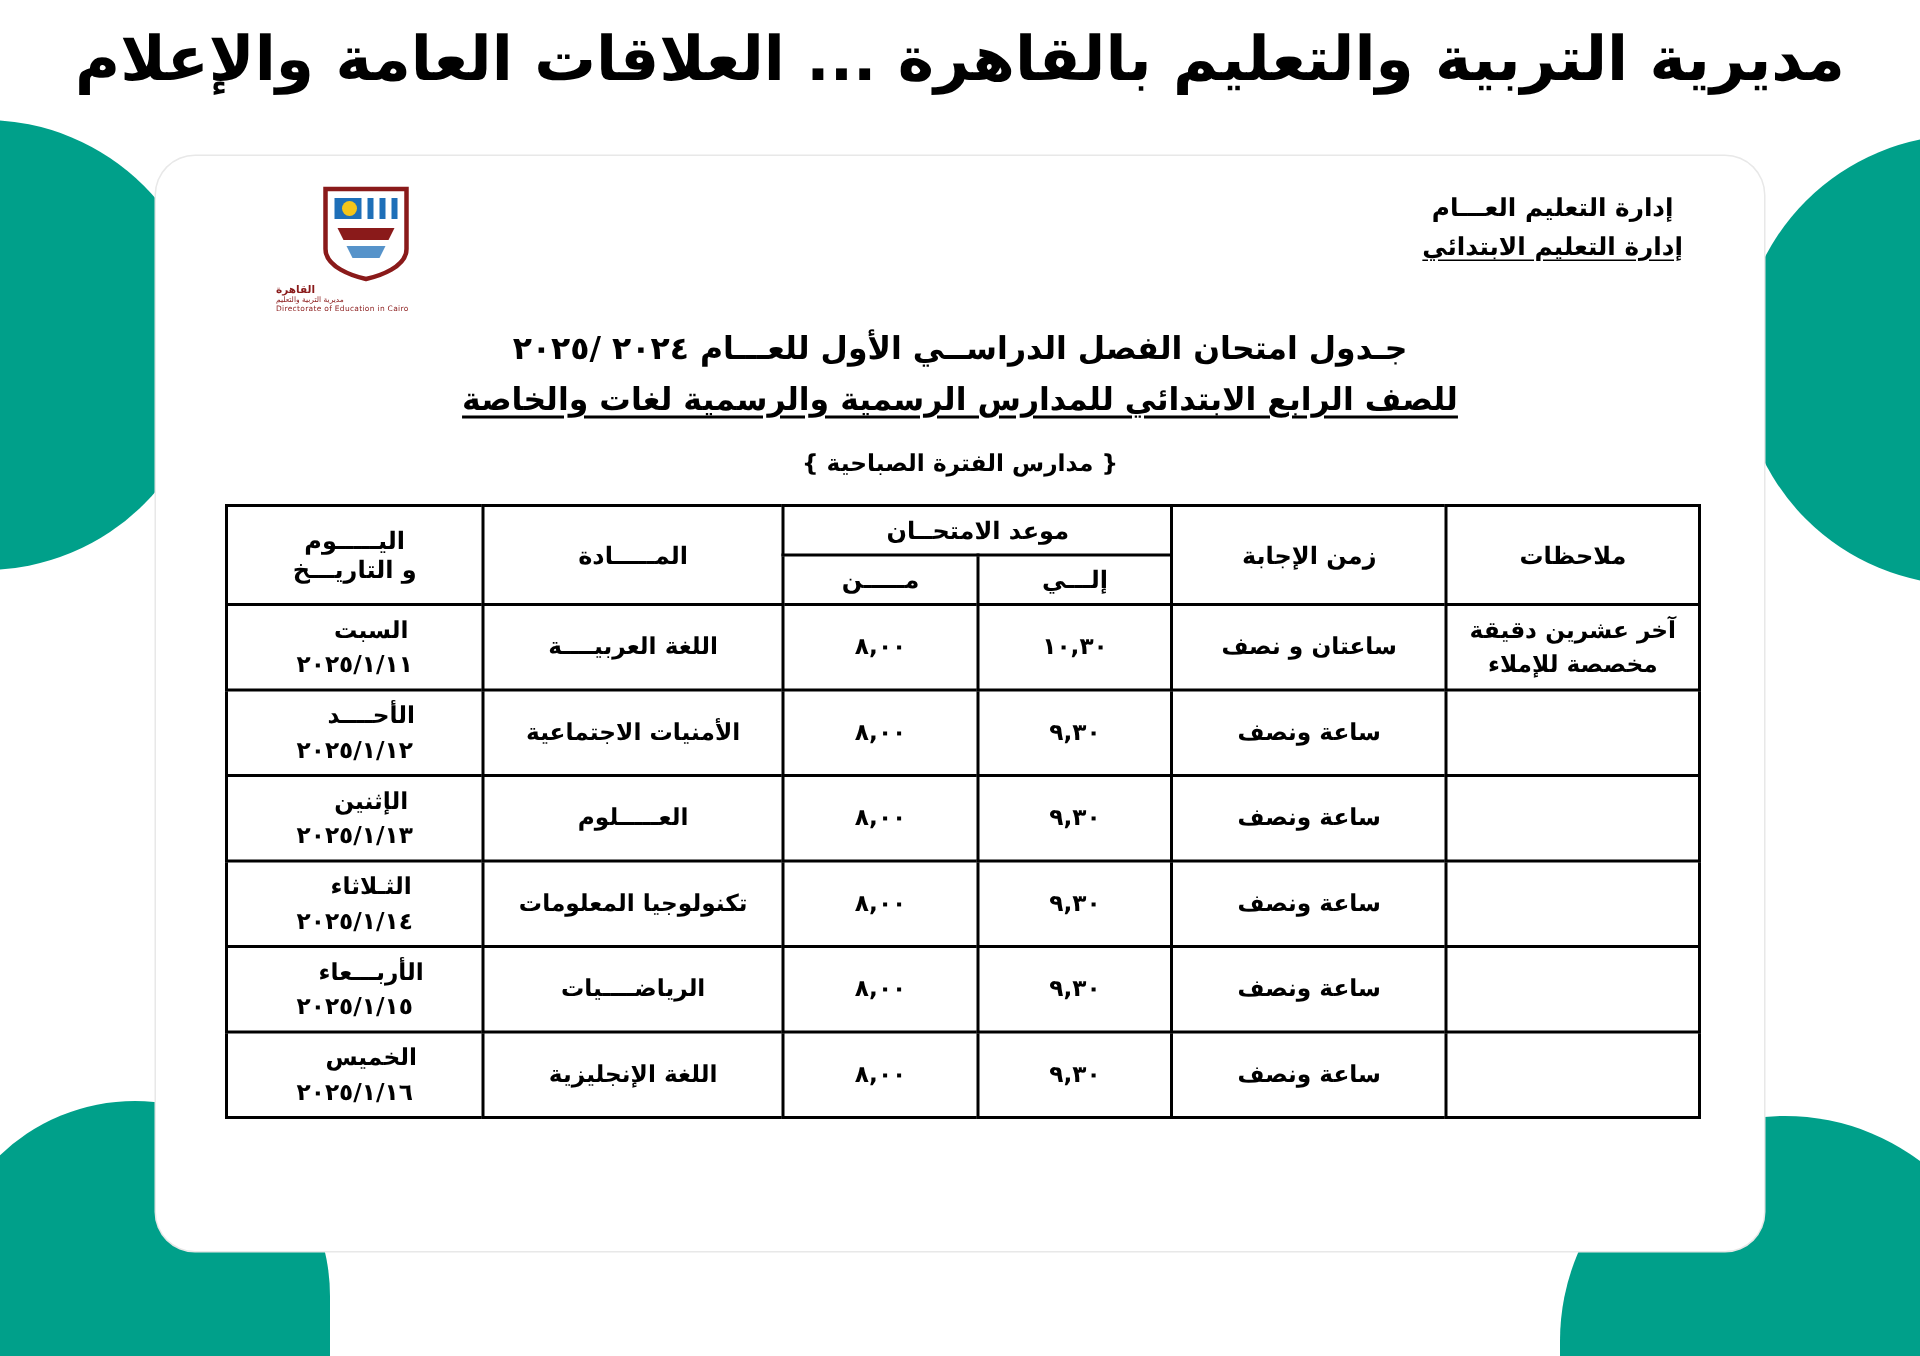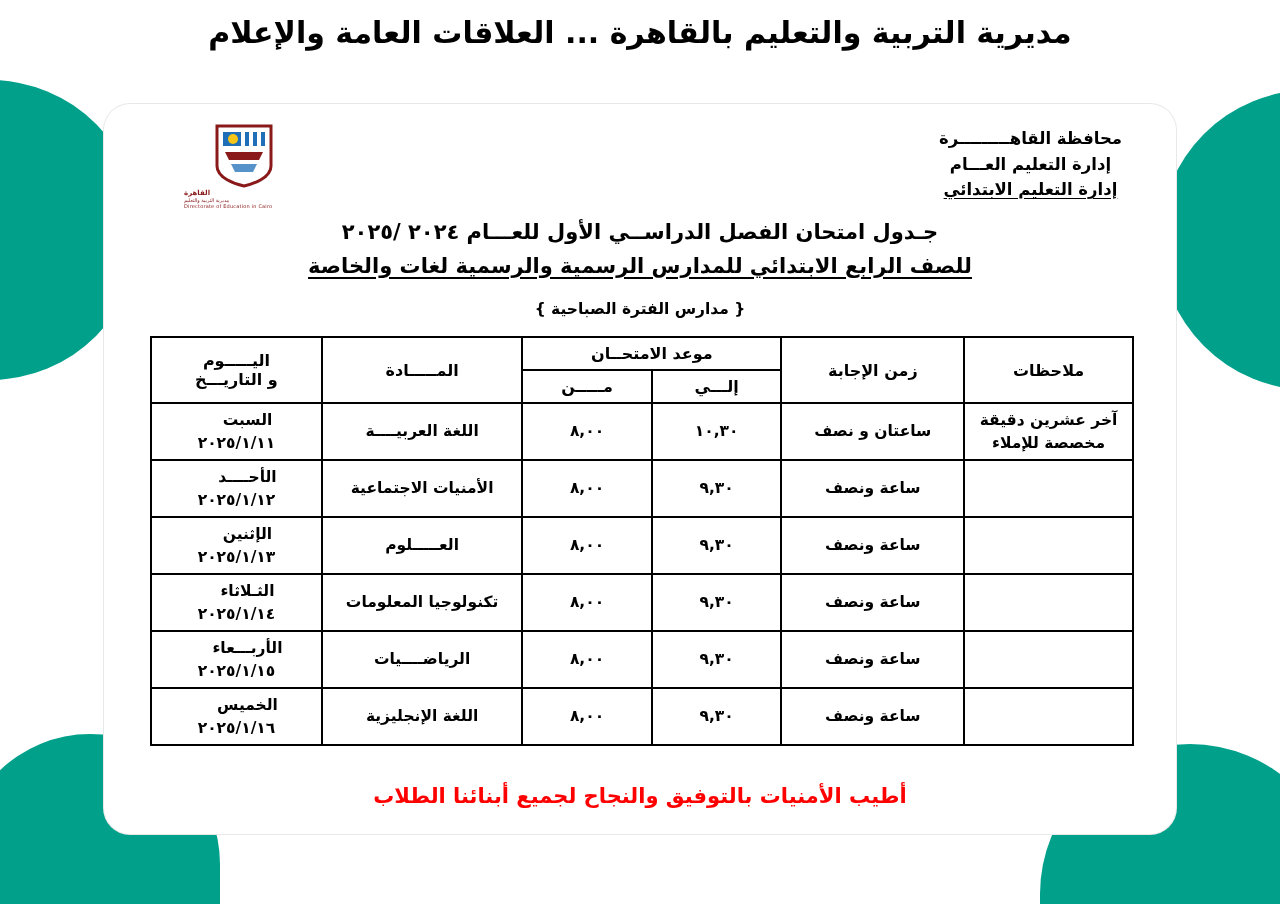--- a/index.html
+++ b/index.html
@@ -56,21 +56,21 @@
     top: 14px;
     left: 0;
     right: 0;
     text-align: center;
     z-index: 5;
   }
   .header-title {
     display: inline-block;
     font-family: "DejaVu Sans", sans-serif;
     font-weight: bold;
-    font-size: 30px;
+    font-size: 41px;
     color: #000000;
     letter-spacing: 0px;
     line-height: 1.25;
     white-space: nowrap;
   }
 
   
   .sheet {
     position: absolute;
     top: 104px;
@@ -250,21 +250,20 @@
         <path d="M12 30 H50 L46 38 H16 Z" fill="#8a1a1a"></path>
         <path d="M18 42 H44 L40 50 H22 Z" fill="#1e6fb8" opacity="0.75"></path>
       </svg>
     </div>
     <div class="logo-caption1">القاهرة</div>
     <div class="logo-caption2">مديرية التربية والتعليم</div>
     <div class="logo-caption2">Directorate of Education in Cairo</div>
   </div>
 
   <div class="gov-head">
-    <div>محافظة القاهـــــــــرة</div>
     <div>إدارة التعليم العـــام</div>
     <div class="underlined">إدارة التعليم الابتدائي</div>
   </div>
 
   <div class="doc-title">
     <div class="line1">جـدول امتحان الفصل الدراســي الأول للعـــام ٢٠٢٤ /٢٠٢٥</div>
     <div class="line2">للصف الرابع الابتدائي للمدارس الرسمية والرسمية لغات والخاصة</div>
   </div>
   <div class="subtitle">{ مدارس الفترة الصباحية }</div>
 
@@ -358,14 +357,13 @@
           <td>اللغة الإنجليزية</td>
           <td class="day-cell">
             <span class="day">الخميس</span>
             <span class="date">٢٠٢٥/١/١٦</span>
           </td>
         </tr>
       </tbody>
     </table>
   </div>
 
-  <div class="footer-wish">أطيب الأمنيات بالتوفيق والنجاح لجميع أبنائنا الطلاب</div>
 </div>
 
 </body></html>

